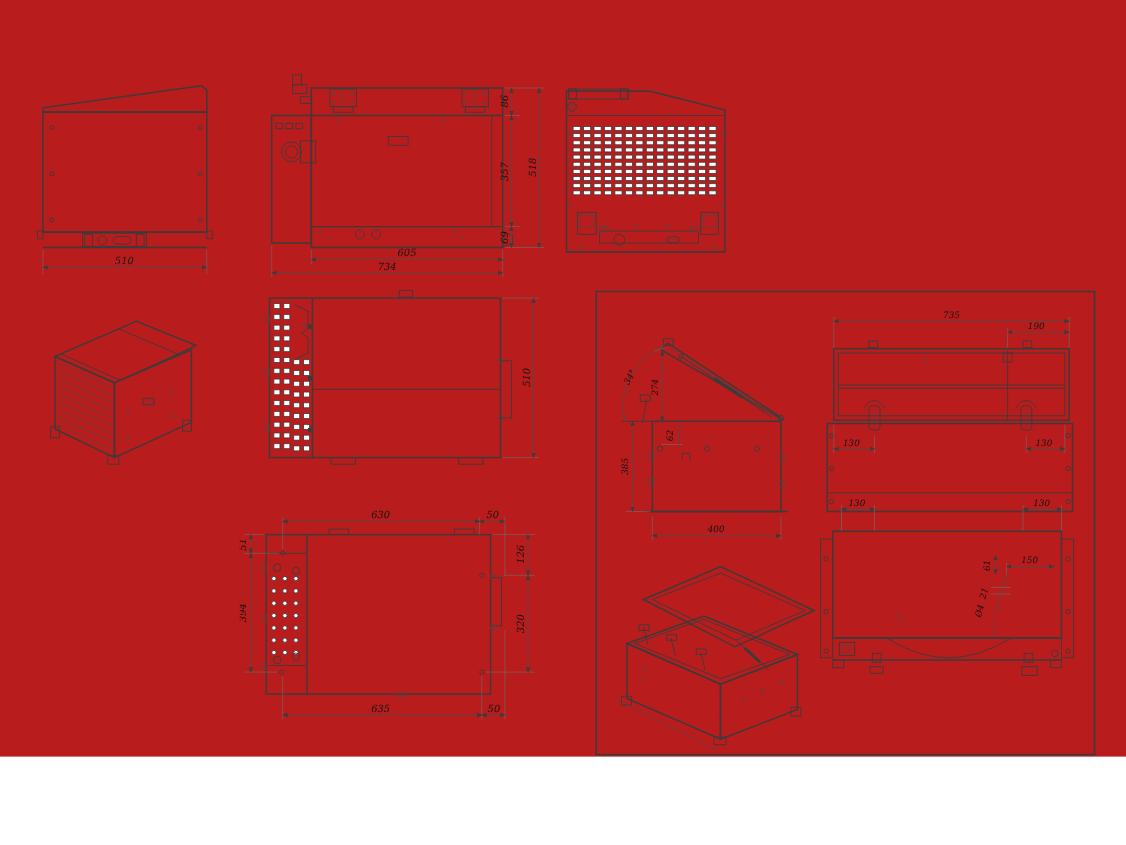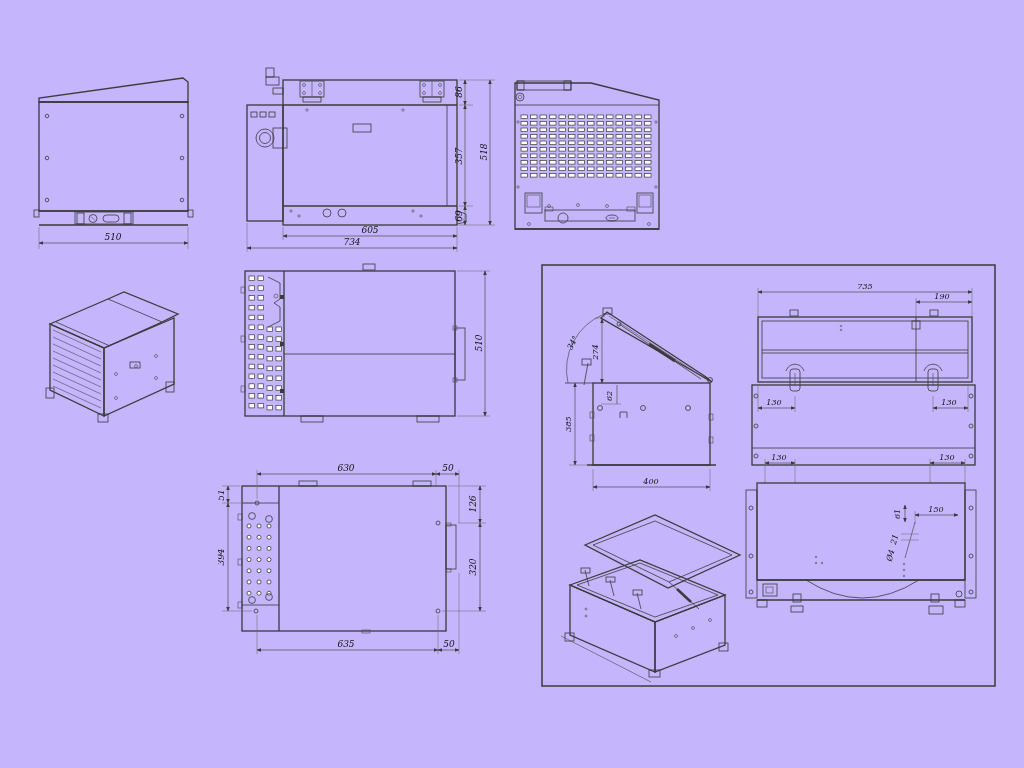--- a/index.html
+++ b/index.html
@@ -1,16 +1,16 @@
 <!DOCTYPE html>
 <html><head>
 <meta charset="utf-8">
 <style>
   html,body{margin:0;padding:0;background:#ffffff}
-  #sheet{position:relative;width:1024px;height:768px;background:#c4b5fd;overflow:hidden;
+  #sheet{position:relative;width:1024px;height:688px;background:#b91c1c;overflow:hidden;
          font-family:"DejaVu Serif",serif}
   .view{position:absolute}
   
   .o{fill:none;stroke:#3b3b3b;stroke-width:1.3;stroke-linejoin:miter}
   
   .m{fill:none;stroke:#3b3b3b;stroke-width:.8}
   .t{fill:none;stroke:#4a4a4a;stroke-width:.6}
   .f{fill:#3b3b3b;stroke:none}
   
   .dim{fill:none;stroke:#4d4d4d;stroke-width:.7}

